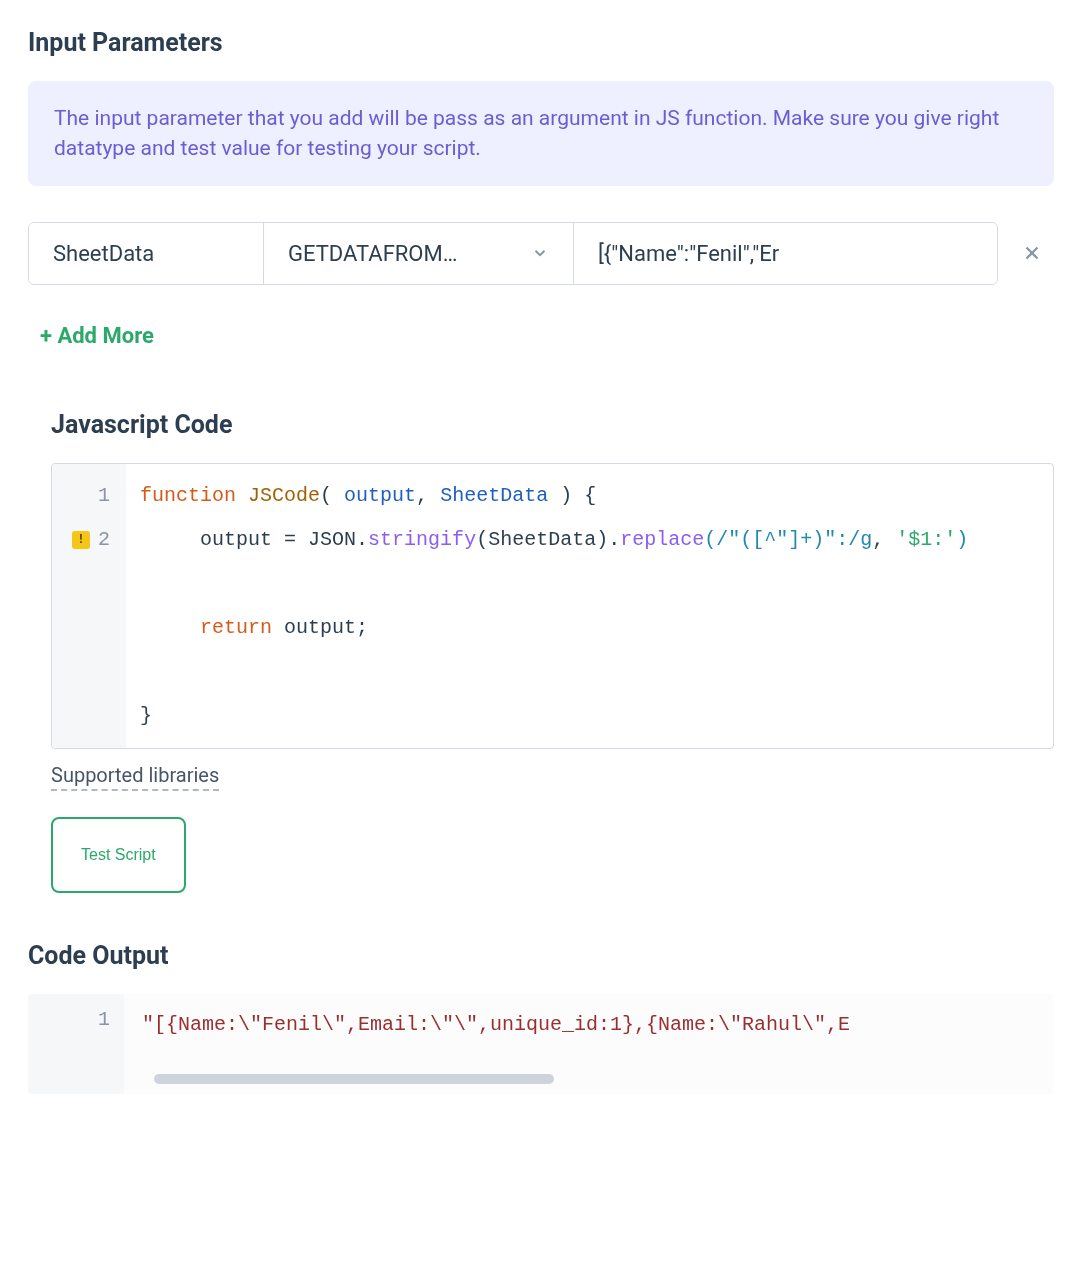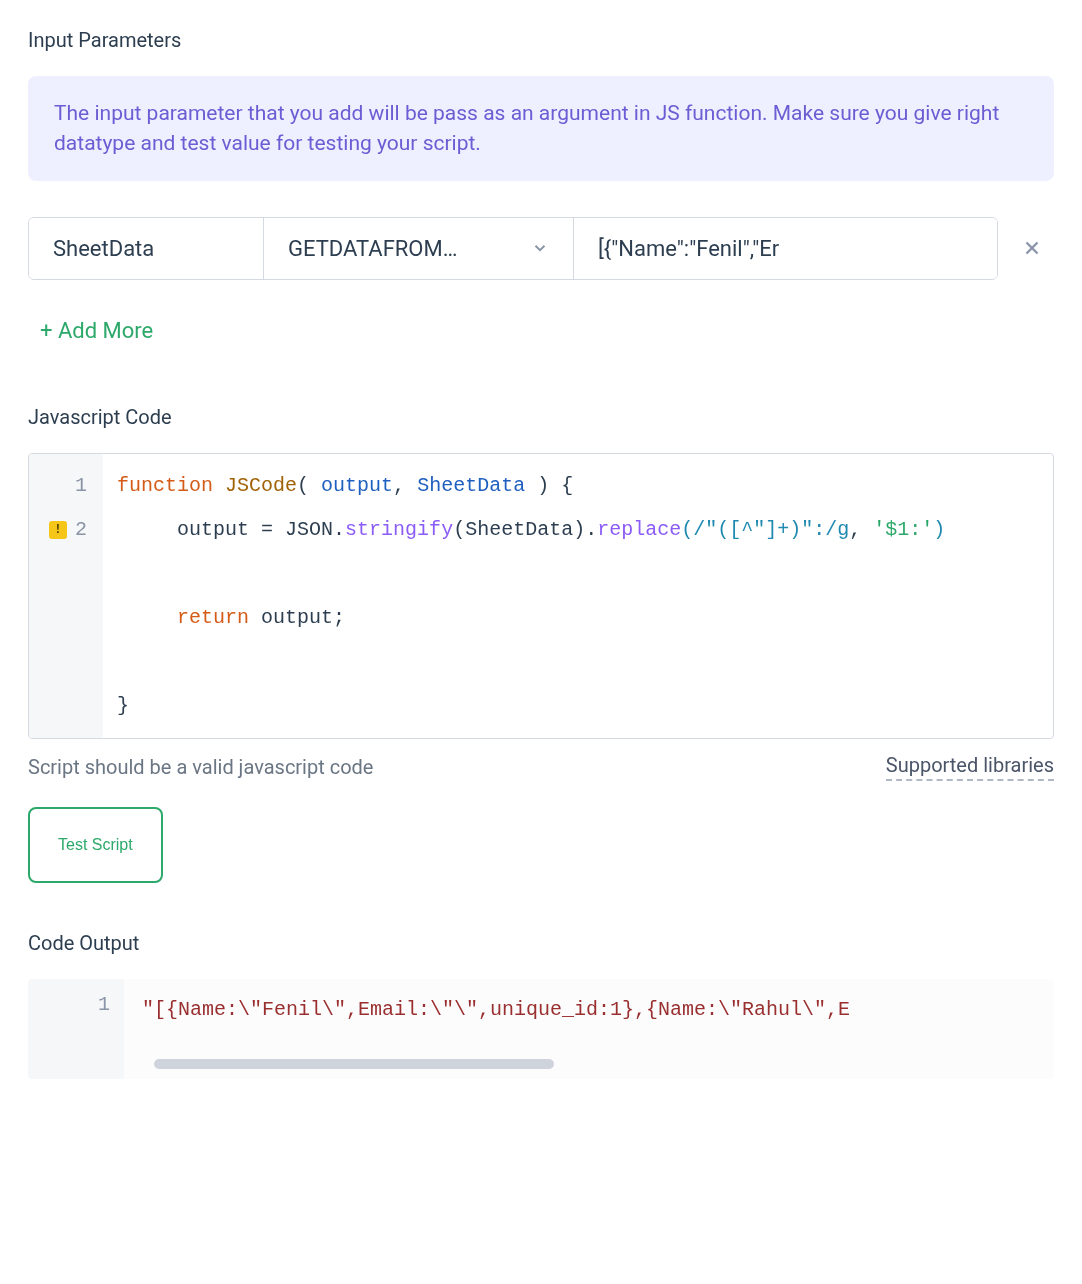--- a/index.html
+++ b/index.html
@@ -4,22 +4,22 @@
 <style>
   * { box-sizing: border-box; margin: 0; padding: 0; }
   body {
     font-family: -apple-system, BlinkMacSystemFont, "Segoe UI", Roboto, "Helvetica Neue", Arial, sans-serif;
     background: #ffffff;
     padding: 28px;
     color: #2c3e50;
     width: 1082px;
   }
   .section-title {
-    font-size: 20px;
-    font-weight: 400;
+    font-size: 25px;
+    font-weight: 700;
     color: #2c3e50;
     margin-bottom: 24px;
   }
   .info-box {
     background: #eef0ff;
     border-radius: 8px;
     padding: 22px 26px;
     margin-bottom: 36px;
   }
   .info-box p {
@@ -75,21 +75,21 @@
     color: #8a94a6;
     font-size: 26px;
     cursor: pointer;
     background: transparent;
     border: none;
     margin-left: 12px;
   }
   .add-more {
     color: #2ca96a;
     font-size: 22px;
-    font-weight: 400;
+    font-weight: 700;
     cursor: pointer;
     display: inline-flex;
     align-items: center;
     gap: 6px;
     padding: 6px 12px;
     margin-bottom: 48px;
   }
   .code-block {
     border: 1px solid #d5d9e2;
     border-radius: 4px;
@@ -212,21 +212,21 @@
     position: relative;
   }
   .hscroll-thumb {
     position: absolute;
     left: 16px;
     width: 400px;
     height: 10px;
     background: #cfd4dc;
     border-radius: 5px;
   }
-  .mt-section { margin-top: 8px; }
+  .mt-section { margin-top: 8px; margin-left: 23px; }
   .return-row {
     padding-top: 44px;
     display: block;
   }
 </style>
 </head>
 <body>
 
 <div>
   <h2 class="section-title">Input Parameters</h2>
@@ -270,21 +270,20 @@
           <span>2</span>
         </div>
     </div>
     <div class="code-content"><span class="tok-kw">function</span> <span class="tok-fn">JSCode</span><span class="tok-punc">(</span> <span class="tok-param">output</span><span class="tok-punc">,</span> <span class="tok-param">SheetData</span> <span class="tok-punc">)</span> <span class="tok-punc">{</span>
      <span class="tok-obj">output</span> <span class="tok-punc">=</span> <span class="tok-obj">JSON</span><span class="tok-punc">.</span><span class="tok-method">stringify</span><span class="tok-punc">(</span><span class="tok-obj">SheetData</span><span class="tok-punc">)</span><span class="tok-punc">.</span><span class="tok-method">replace</span><span class="tok-regex">(</span><span class="tok-regex">/"([^"]+)":/g</span><span class="tok-punc">,</span> <span class="tok-str">'$1:'</span><span class="tok-regex">)</span>
 <span class="return-row">     <span class="tok-return">return</span> <span class="tok-obj">output</span><span class="tok-punc">;</span></span>
 <span class="tok-punc">}</span></div>
   </div>
 
   <div class="code-hint-row">
-    <span class="code-hint">Script should be a valid javascript code</span>
     <span class="supported-link">Supported libraries</span>
   </div>
 
   <button class="test-btn">Test Script</button>
 </div>
 
 <div>
   <h2 class="section-title">Code Output</h2>
 
   <div class="output-block">

